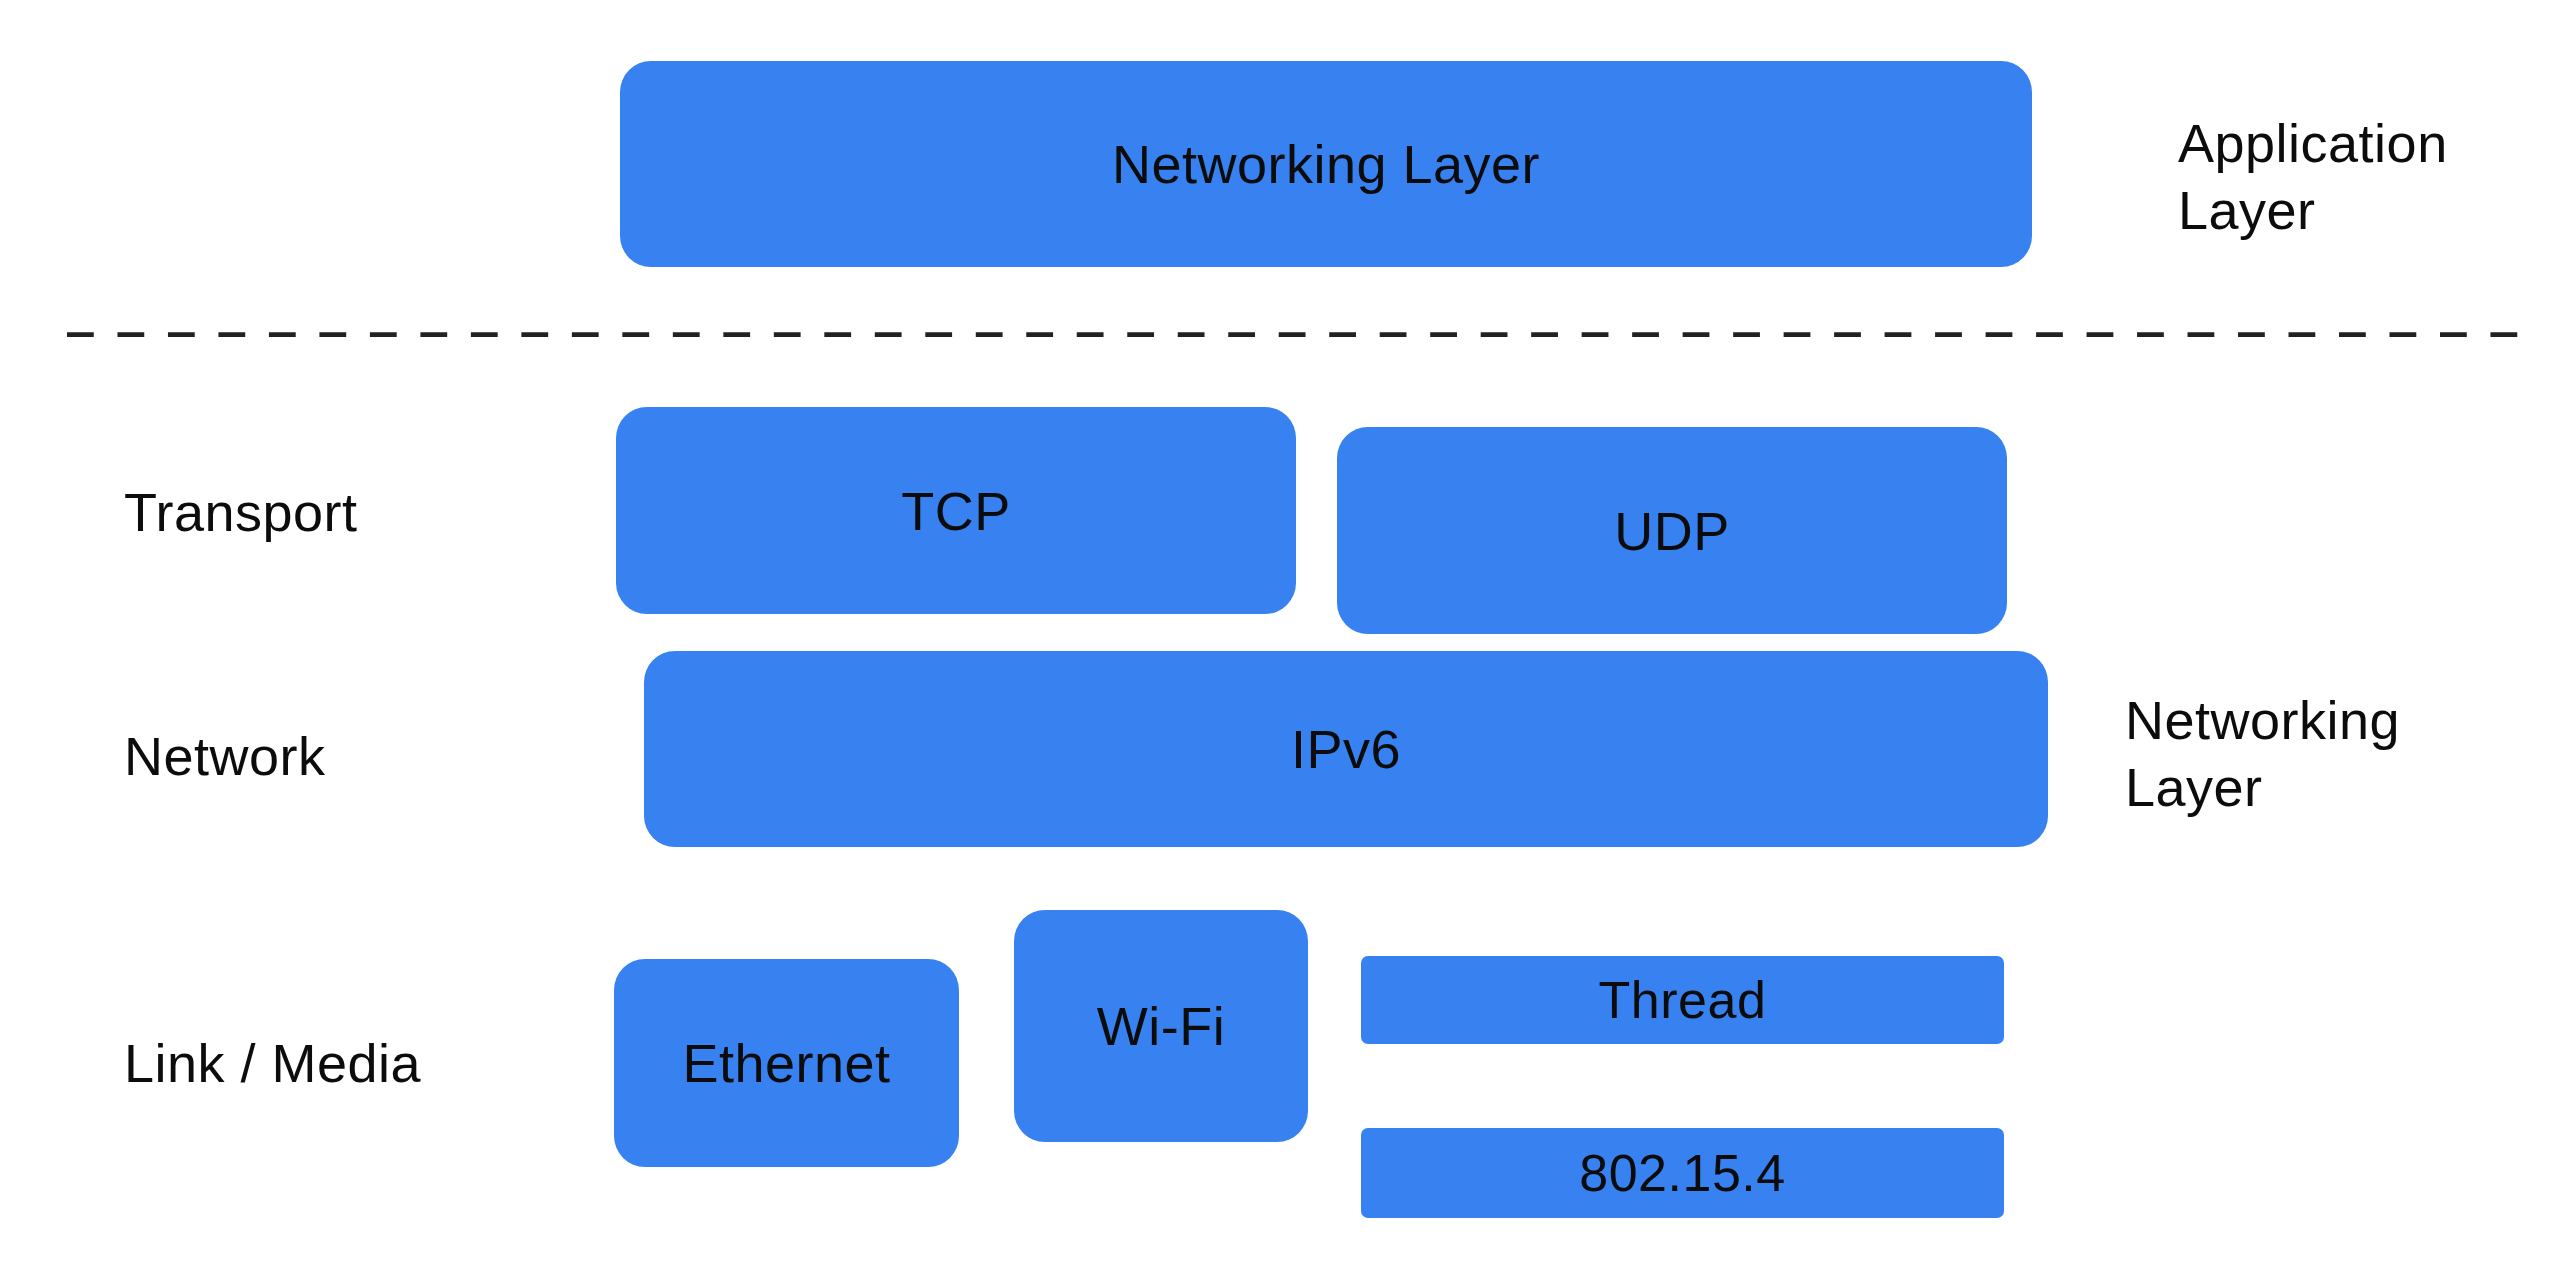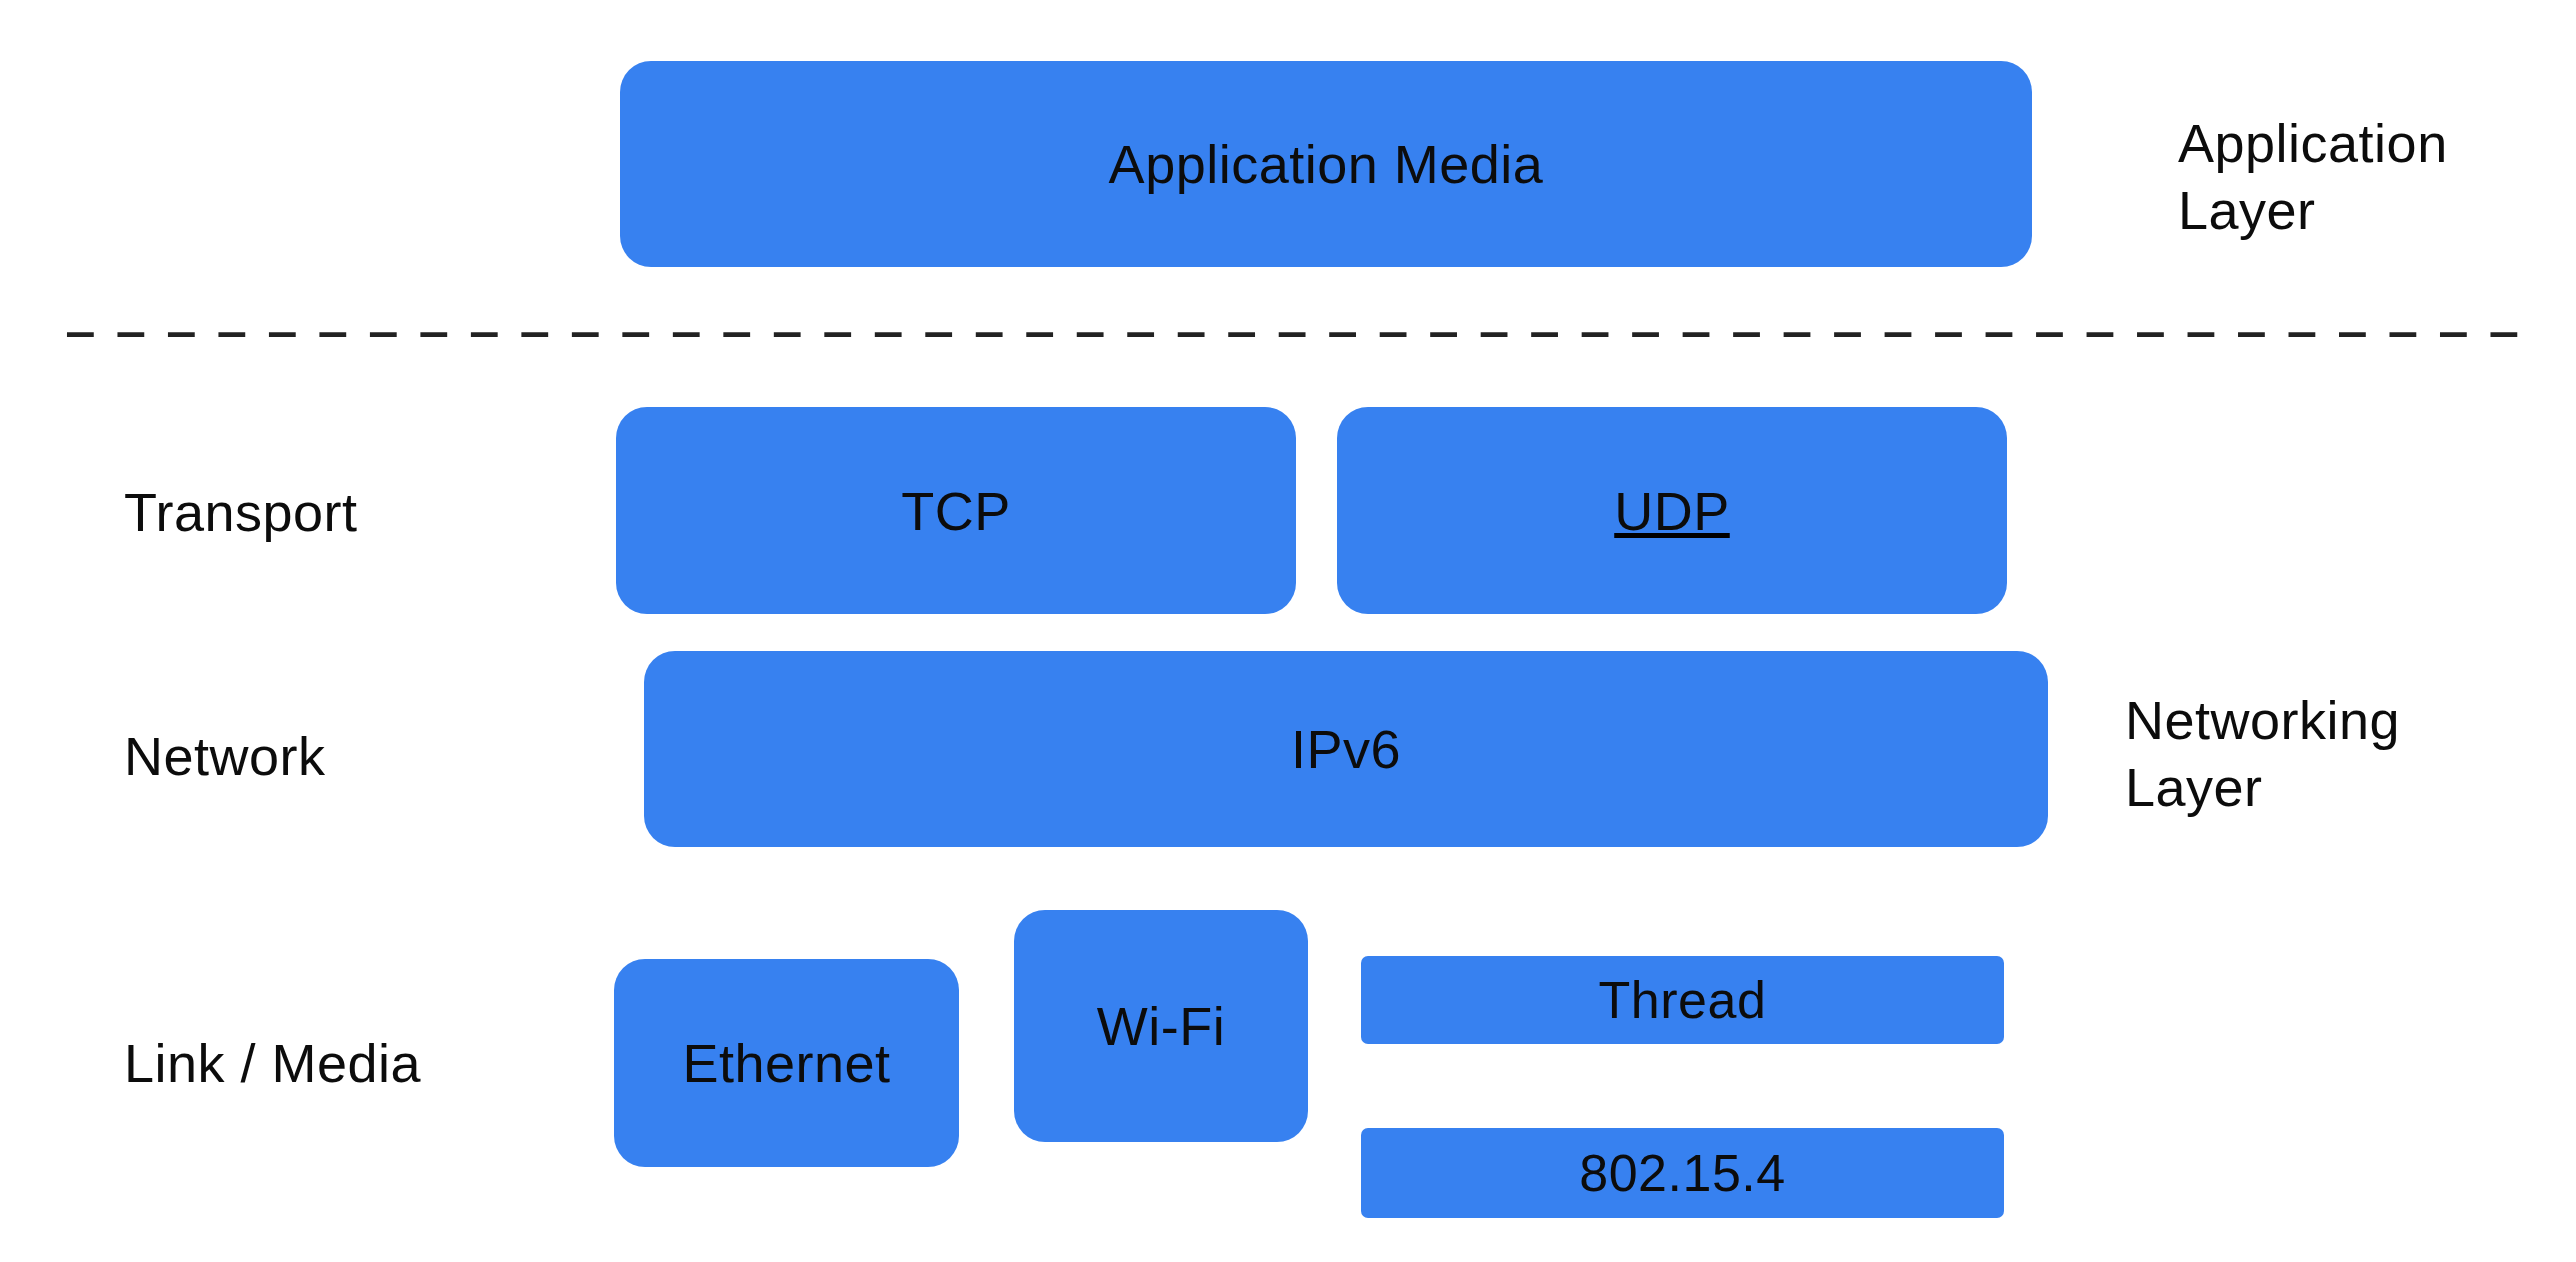--- a/index.html
+++ b/index.html
@@ -47,40 +47,40 @@
   .side-label .line { display: block; }
   .divider-svg {
     position: absolute;
     left: 0; top: 330px;
     width: 2576px; height: 9.3px;
   }
 
   
   #app-box      { left: 620px; top: 61px;  width: 1412px; height: 206px; }
   #tcp-box      { left: 616px; top: 407px;  width: 680px; height: 207px; }
-  #udp-box      { left: 1337px; top: 407px;  width: 670px; height: 207px; text-decoration: underline; }
+  #udp-box      { left: 1337px; top: 427px;  width: 670px; height: 207px; }
   #ipv6-box     { left: 644px; top: 651px; width: 1404px; height: 196px; }
   #ethernet-box { left: 614px; top: 959px; width: 345px;  height: 208px; }
   #wifi-box     { left: 1014px; top: 910px; width: 294px;  height: 232px; }
   #thread-box   { left: 1361px; top: 956px; width: 643px; height: 88px; }
   #ieee-box     { left: 1361px; top: 1080px; width: 643px; height: 90px; margin-top: 48px; }
 
   #transport-label  { left: 124px; top: 466px; margin-top: 13px; }
   #network-label    { left: 124px; top: 723px; }
   #linkmedia-label  { left: 124px; top: 1030px; }
   #app-side-label   { left: 2178px; top: 110px; }
   #net-side-label   { left: 2125px; top: 687px; }
 </style>
 </head>
 <body>
 
 <div class="canvas">
 
   <div class="box box-large" id="app-box">
-    <span>Application Media</span>
+    <span>Networking Layer</span>
   </div>
   <div class="side-label" id="app-side-label">
     <span class="line">Application</span>
     <span class="line">Layer</span>
   </div>
 
   <svg class="divider-svg" xmlns="http://www.w3.org/2000/svg" viewBox="0 0 5000 18" width="2576" height="9.3">
     <line x1="130" y1="9" x2="4910" y2="9" stroke="#222222" stroke-width="9" stroke-dasharray="52 46"></line>
   </svg>
 

